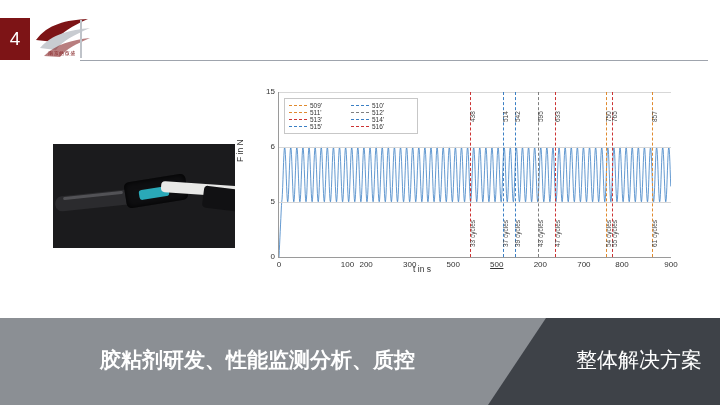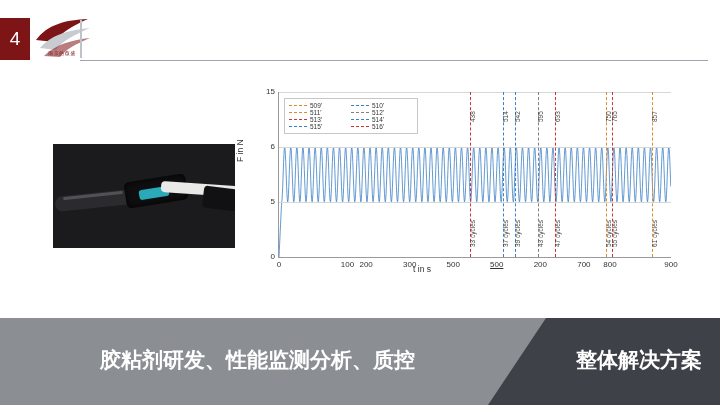--- a/index.html
+++ b/index.html
@@ -64,21 +64,21 @@
   .vcyc{position:absolute;font-size:6.5px;color:#444;white-space:nowrap;
         transform:rotate(-90deg);transform-origin:left top;}
 
   svg.wave{position:absolute;left:0;top:0;}
 
   
   .footer{position:absolute;left:0;top:318px;width:720px;height:87px;background:#8b8f94;}
   .foot-txt{position:absolute;left:80px;top:28px;font-size:21px;color:#fff;font-weight:700;margin-left:20px;}
   .foot-wedge{position:absolute;right:0;top:0;width:232px;height:87px;background:#3e4248;
               clip-path:polygon(58px 0,232px 0,232px 87px,0 87px);}
-  .foot-txt2{position:absolute;right:18px;top:28px;font-size:21px;color:#fff;font-weight:700;}
+  .foot-txt2{position:absolute;right:18px;top:28px;font-size:21px;color:#fff;font-weight:400;}
 </style>
 </head>
 <body>
 
 <div class="slide">
 
   <div class="topbar">
     <div class="pagebox"></div>
     <div class="pagenum">4</div>
 
@@ -118,21 +118,21 @@
           <div class="ytick" style="top: -5px;">15</div>
           <div class="ygrid" style="top: 0px;"></div>
           <div class="xtick" style="left: 0px;">0</div>
           <div class="xtick" style="left: 43.5556px; margin-left: 25px;">100</div>
           <div class="xtick" style="left: 87.1111px;">200</div>
           <div class="xtick" style="left: 130.667px;">300</div>
           <div class="xtick" style="left: 174.222px;">500</div>
           <div class="xtick" style="left: 217.778px; text-decoration: underline;">500</div>
           <div class="xtick" style="left: 261.333px;">200</div>
           <div class="xtick" style="left: 304.889px;">700</div>
-          <div class="xtick" style="left: 331px; text-align: right;">800</div>
+          <div class="xtick" style="left: 343px; text-align: right;">800</div>
           <div class="xtick" style="left: 392px;">900</div>
           <div class="vline" style="left: 190.773px; border-color: rgb(204, 51, 51);"></div>
           <div class="vnum" style="left: 189.773px; top: 30px;">438</div>
           <div class="vcyc" style="left: 189.773px; top: 155px;">33 cycles</div>
           <div class="vline" style="left: 223.876px; border-color: rgb(59, 127, 196);"></div>
           <div class="vnum" style="left: 222.876px; top: 30px;">514</div>
           <div class="vcyc" style="left: 222.876px; top: 155px;">37 cycles</div>
           <div class="vline" style="left: 236.071px; border-color: rgb(59, 127, 196);"></div>
           <div class="vnum" style="left: 235.071px; top: 30px;">542</div>
           <div class="vcyc" style="left: 235.071px; top: 155px;">39 cycles</div>

